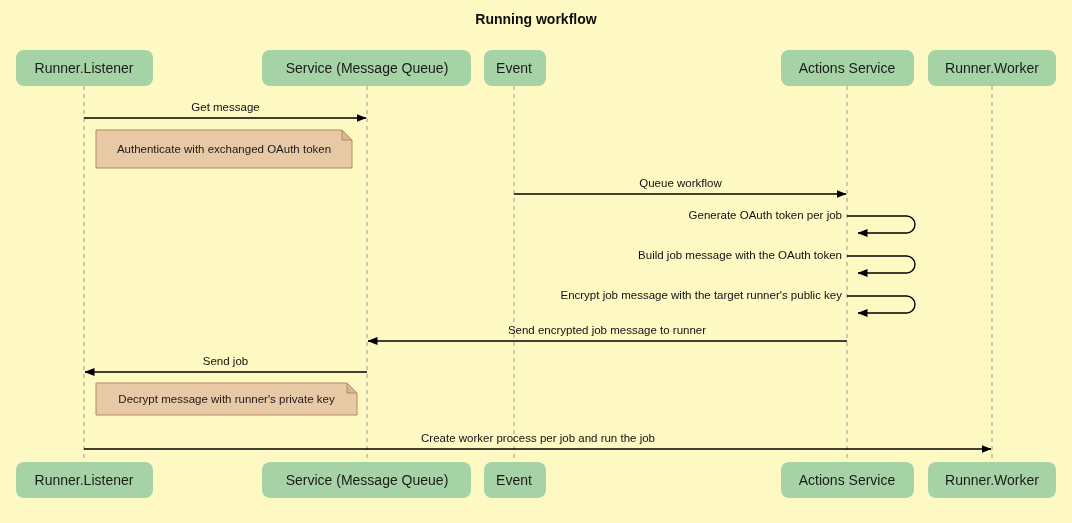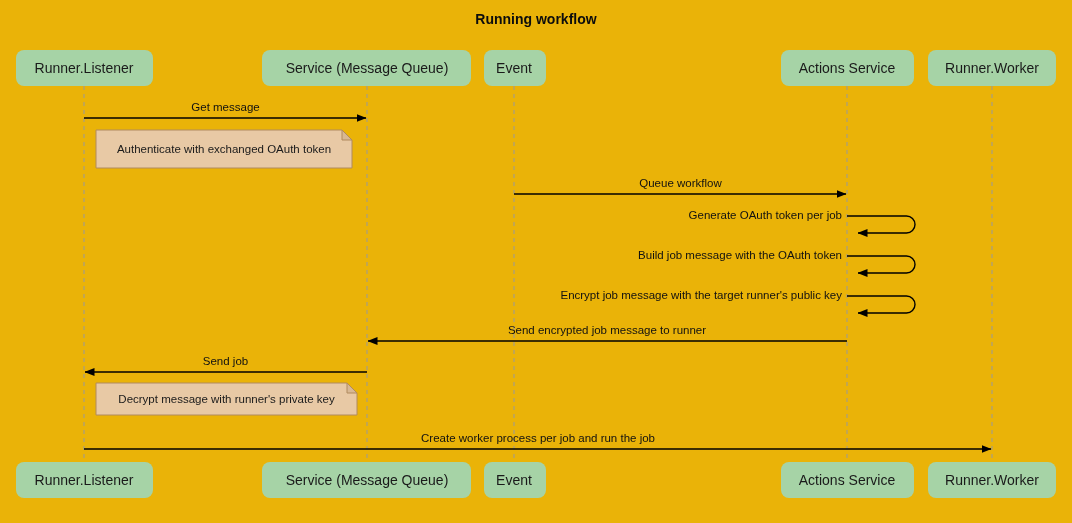--- a/index.html
+++ b/index.html
@@ -9,21 +9,21 @@
     background: #ffffff;
   }
   body {
     font-family: "Liberation Sans", sans-serif;
     -webkit-font-smoothing: antialiased;
   }
   #diagram-root {
     position: relative;
     width: 1072px;
     height: 523px;
-    background: #eab308;
+    background: #fef9c3;
     overflow: hidden;
   }
   #seq-svg {
     position: absolute;
     top: 0;
     left: 0;
     width: 1072px;
     height: 523px;
     display: block;
   }

